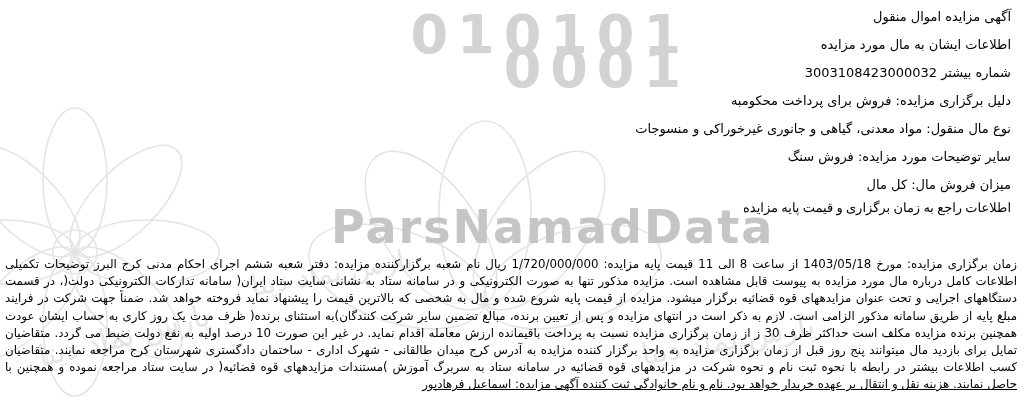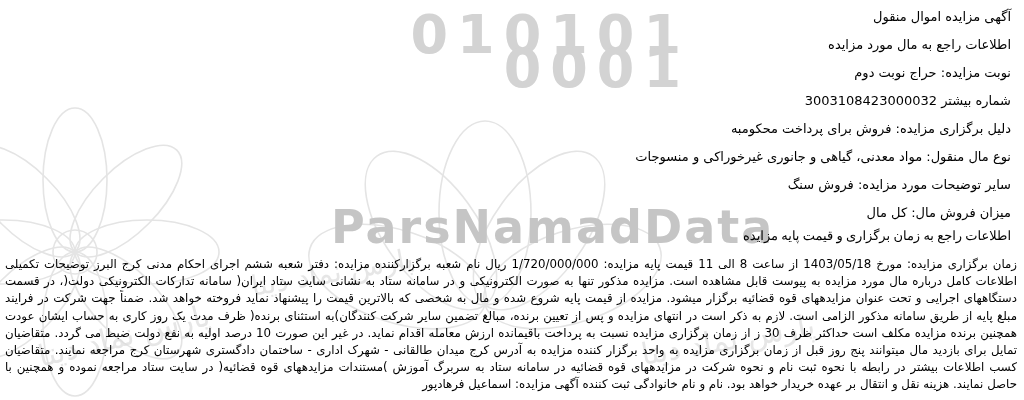--- a/index.html
+++ b/index.html
@@ -42,21 +42,21 @@
     white-space:nowrap;
     padding-left:30px;
   }
   .h-line:last-child{margin-top:-5px;font-family:Liberation Serif, serif;}
   #body-lines{position:absolute;top:256px;left:5px;right:7px;}
   .b-line{
     direction:rtl;
     text-align:justify;text-align-last:justify;text-justify:inter-word;
     font-size:11.8px;line-height:17.2px;height:17.2px;overflow:hidden;
   }
-  .b-line.last{text-align-last:right;}
+  .b-line.last{text-align-last:right;text-decoration:underline;}
 </style>
 </head>
 <body style="background: rgb(255, 255, 255);">
 
 <div class="page">
 
   <div class="watermark">
     <svg class="flower-svg" width="1024" height="400" viewBox="0 0 1024 400" fill="none" stroke="var(--flower-color,#e4e4e4)" stroke-width="1.6">
       <g transform="translate(75,252)">
         <g transform="rotate(0)">
@@ -112,22 +112,21 @@
     <div class="wm-brand">ParsNamadData</div>
 
     <span class="callig c1">پارس نماد دیتا</span>
     <span class="callig c2">پارس نماد دیتا</span>
     <span class="callig c3">پارس نماد دیتا</span>
   </div>
 
   <div class="content" style="color: rgb(0, 0, 0);">
     <div id="header-lines">
         <div class="h-line">آگهی مزایده اموال منقول</div>
-        <div class="h-line">اطلاعات راجع به مال مورد مزایده</div>
-        <div class="h-line">نوبت مزایده: حراج نوبت دوم</div>
+        <div class="h-line">اطلاعات ایشان به مال مورد مزایده</div>
         <div class="h-line">شماره بیشتر 3003108423000032</div>
         <div class="h-line">دلیل برگزاری مزایده: فروش برای پرداخت محکومبه</div>
         <div class="h-line">نوع مال منقول: مواد معدنی، گیاهی و جانوری غیرخوراکی و منسوجات</div>
         <div class="h-line">سایر توضیحات مورد مزایده: فروش سنگ</div>
         <div class="h-line">میزان فروش مال: کل مال</div>
         <div class="h-line last">اطلاعات راجع به زمان برگزاری و قیمت پایه مزایده</div>
       </div>
     <div id="body-lines">
         <div class="b-line">زمان برگزاری مزایده: مورخ 1403/05/18 از ساعت 8 الی 11 قیمت پایه مزایده: 1/720/000/000 ریال نام شعبه برگزارکننده مزایده: دفتر شعبه ششم اجرای احکام مدنی کرج البرز توضیحات تکمیلی توضیحات و</div>
         <div class="b-line">اطلاعات کامل درباره مال مورد مزایده به پیوست قابل مشاهده است. مزایده مذکور تنها به صورت الکترونیکی و در سامانه ستاد به نشانی سایت ستاد ایران( سامانه تدارکات الکترونیکی دولت(، در قسمت مزایدهای حراج</div>

